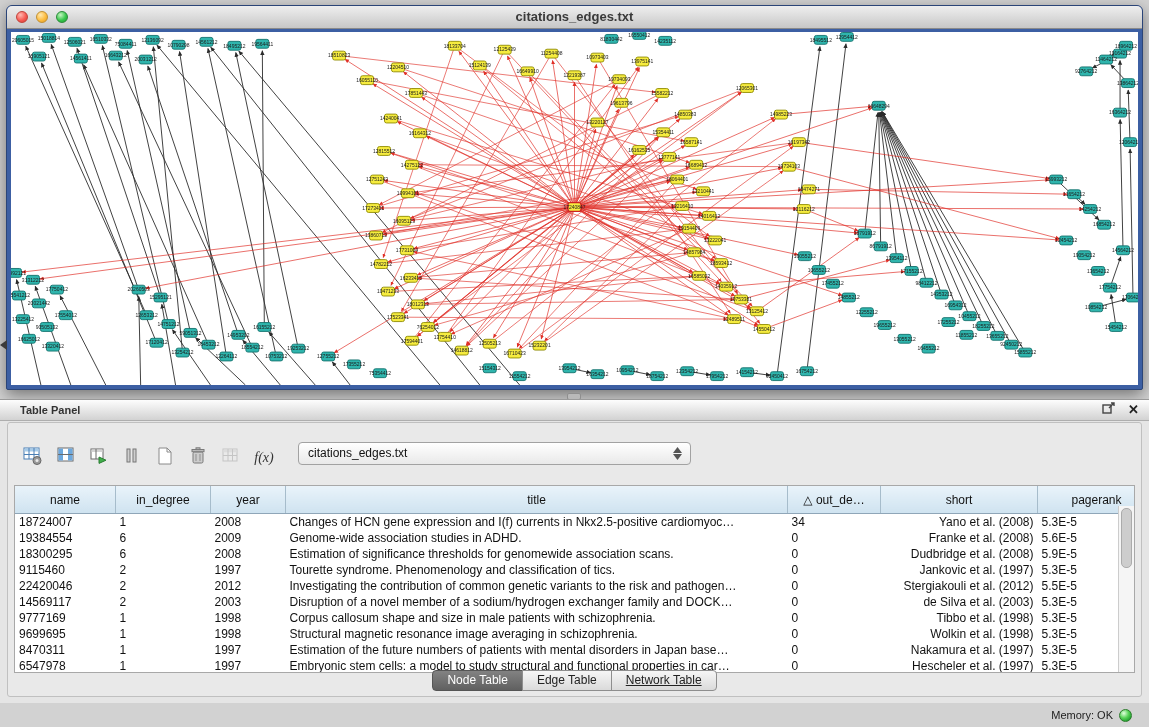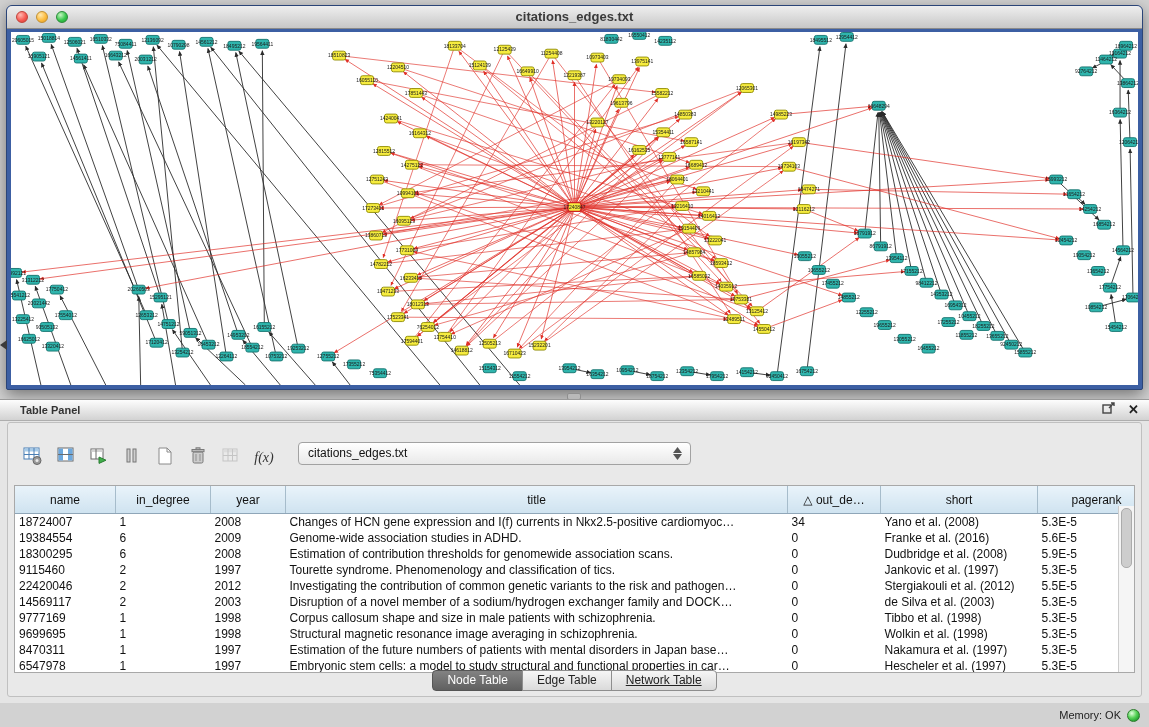--- a/index.html
+++ b/index.html
@@ -32,32 +32,32 @@
   .tbtn{width:26px;height:26px;display:flex;align-items:flex-end;justify-content:center;border-radius:4px;}
   .fx{font-family:"Liberation Serif",serif;font-style:italic;font-size:14px;color:#333;}
   .combo{margin-left:14px;width:393px;height:23px;background:linear-gradient(#ffffff,#e9e9e9);border:1px solid #a2a2a2;border-radius:4px;display:flex;align-items:center;position:relative;box-sizing:border-box;}
   .combo .cval{flex:1;font-size:12px;color:#111;padding-left:9px;white-space:nowrap;overflow:hidden;}
   .combo .carrows{width:18px;display:flex;flex-direction:column;align-items:center;gap:1px;padding-right:4px;}
 
   .table-area{position:absolute;left:6px;right:6px;top:62px;height:186px;background:#fff;border:1px solid #a8a8a8;overflow:hidden;}
   table.grid{border-collapse:collapse;table-layout:fixed;width:1121px;}
   table.grid th{height:19px;background:linear-gradient(#e9f3fa,#cfe3f0);border-bottom:1px solid #8fa6b8;border-right:1px solid #a6bccb;font-weight:normal;font-size:12px;color:#111;text-align:center;padding:4px 2px;overflow:hidden;white-space:nowrap;}
   table.grid td{height:16px;font-size:12px;color:#111;padding:0 4px;white-space:nowrap;overflow:hidden;vertical-align:middle;}
-  table.grid td.c5{text-align:left;}
+  table.grid td.c5{text-align:right;}
   .vscroll{position:absolute;right:0;top:20px;bottom:0;width:15px;background:#f5f5f5;border-left:1px solid #cccccc;}
   .vthumb{position:absolute;left:2px;right:2px;top:2px;height:58px;background:#cdcdcd;border:1px solid #ababab;border-radius:5px;}
 
   .tabs{position:absolute;left:0;right:0;bottom:5px;display:flex;justify-content:center;}
   .tab{height:19px;line-height:19px;padding:0 14px;font-size:12px;color:#222;background:linear-gradient(#f6f6f6,#dadada);border:1px solid #8e8e8e;margin-left:-1px;cursor:default;}
   .tab:first-child{border-radius:4px 0 0 4px;margin-left:0;}
   .tab:last-child{border-radius:0 4px 4px 0;text-decoration:underline;}
   .tab.active{background:linear-gradient(#828282,#606060);color:#fff;border-color:#555;}
 
   
-  .statusbar{position:absolute;left:0;top:703px;width:1149px;height:24px;display:flex;justify-content:flex-end;align-items:center;gap:6px;padding-right:9px;box-sizing:border-box;font-size:11px;color:#222;}
+  .statusbar{position:absolute;left:0;top:703px;width:1149px;height:24px;display:flex;justify-content:flex-end;align-items:center;gap:6px;padding-right:17px;box-sizing:border-box;font-size:11px;color:#222;}
   .led{width:13px;height:13px;border-radius:50%;background:radial-gradient(circle at 35% 30%,#e2ffdf,#57d257 45%,#1f9e2f 80%,#157a24);border:1px solid #2a7a2a;box-sizing:border-box;}
 </style>
 </head>
 <body>
 
 <div id="screen">
 
   <div id="net-window">
     <div class="titlebar">
       <div class="lights">
@@ -1041,28 +1041,28 @@
                 <td class="c4">34</td>
                 <td class="c5">Yano et al. (2008)</td>
                 <td class="c6">5.3E-5</td>
               </tr>
               <tr>
                 <td class="c0">19384554</td>
                 <td class="c1">6</td>
                 <td class="c2">2009</td>
                 <td class="c3">Genome-wide association studies in ADHD.</td>
                 <td class="c4">0</td>
-                <td class="c5">Franke et al. (2016)</td>
+                <td class="c5">Franke et al. (2008)</td>
                 <td class="c6">5.6E-5</td>
               </tr>
               <tr>
                 <td class="c0">18300295</td>
                 <td class="c1">6</td>
                 <td class="c2">2008</td>
-                <td class="c3">Estimation of contribution thresholds for genomewide association scans.</td>
+                <td class="c3">Estimation of significance thresholds for genomewide association scans.</td>
                 <td class="c4">0</td>
                 <td class="c5">Dudbridge et al. (2008)</td>
                 <td class="c6">5.9E-5</td>
               </tr>
               <tr>
                 <td class="c0">9115460</td>
                 <td class="c1">2</td>
                 <td class="c2">1997</td>
                 <td class="c3">Tourette syndrome. Phenomenology and classification of tics.</td>
                 <td class="c4">0</td>

